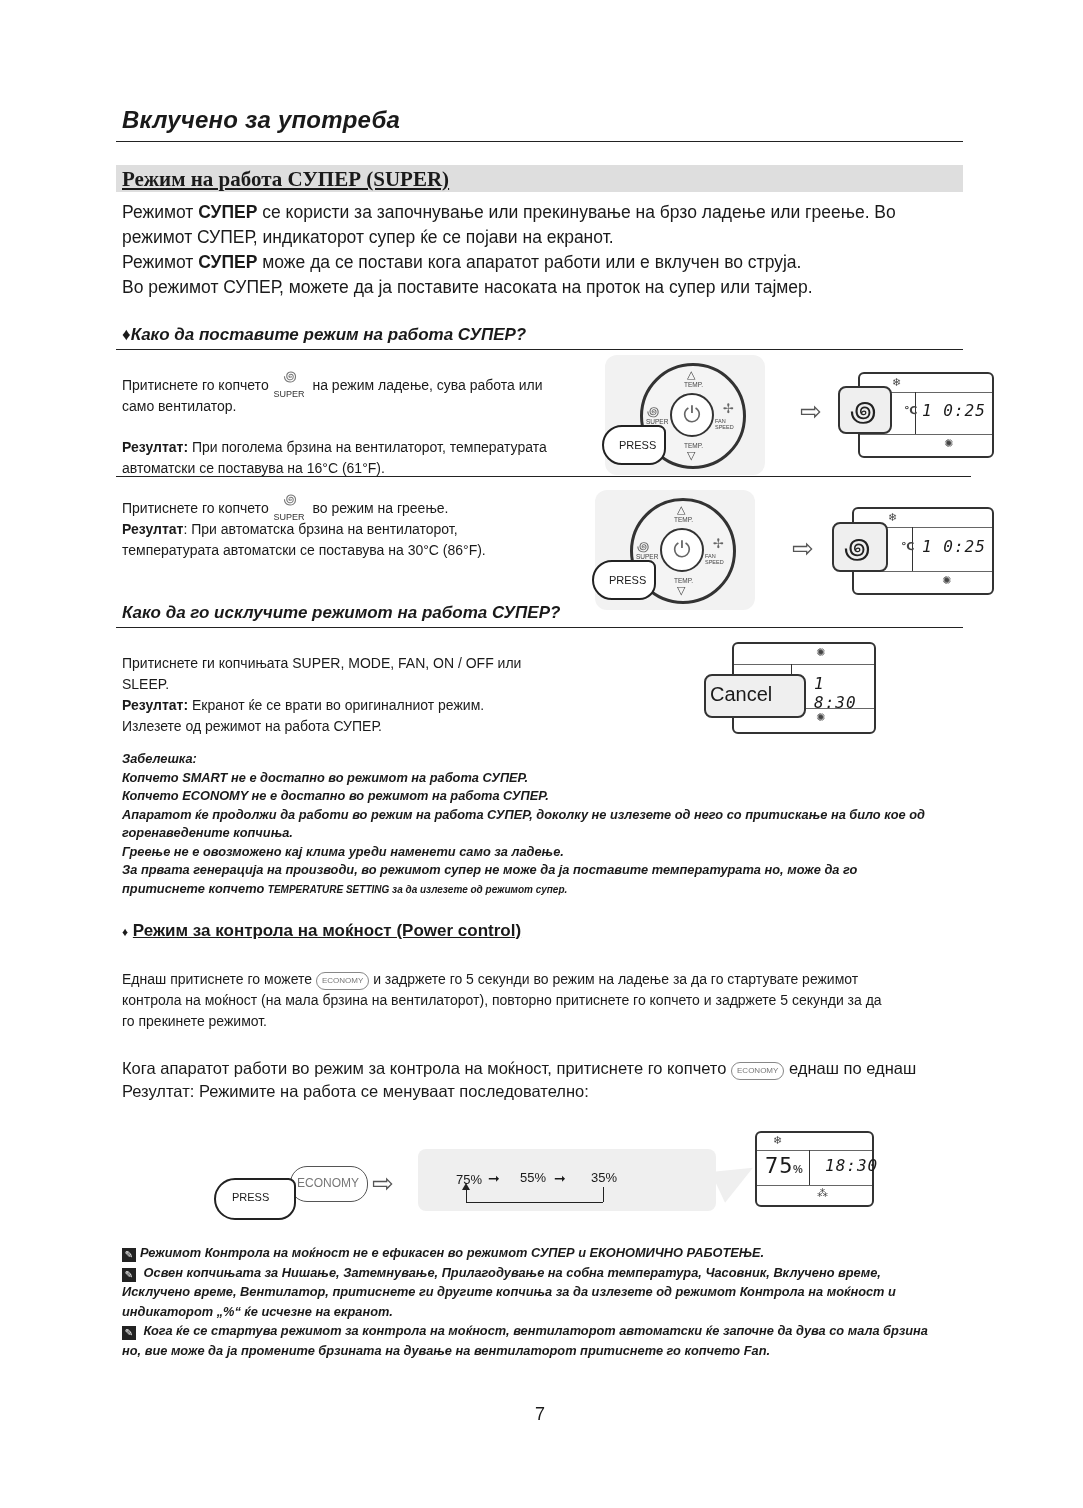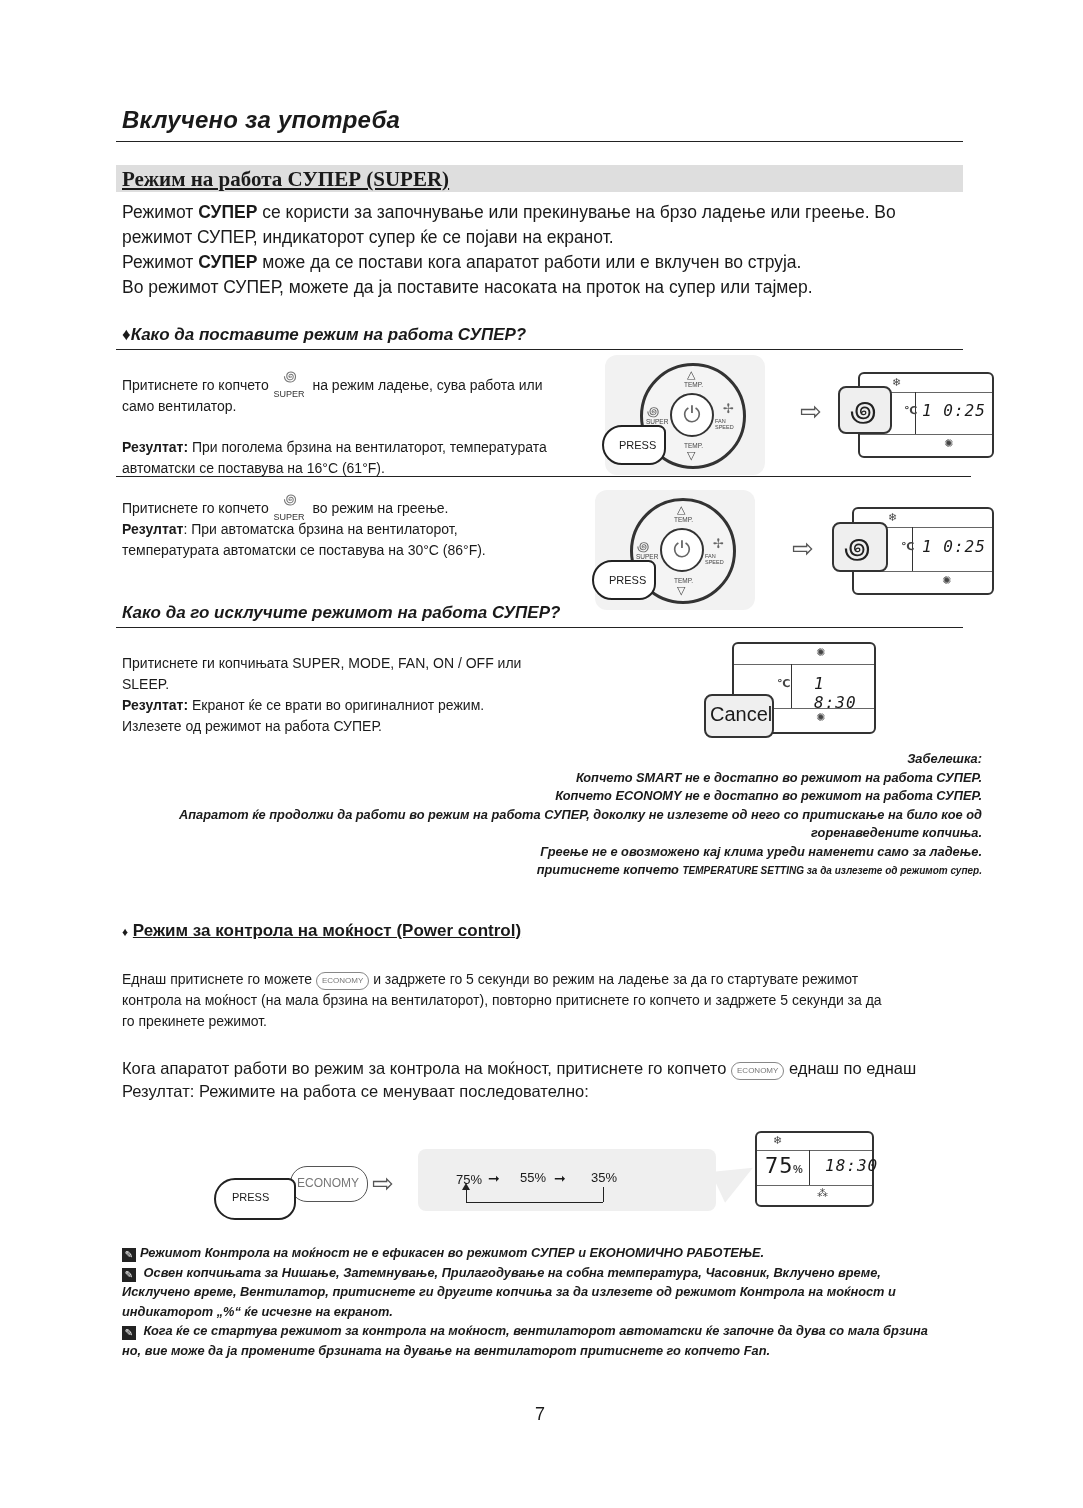--- a/index.html
+++ b/index.html
@@ -15,21 +15,21 @@
   .intro p { margin: 0; }
   b { font-weight: bold; }
   .sub-h { font-size: 17px; font-weight: bold; font-style: italic; }
   .rule { height: 1px; background: #222; }
   .body-text { font-size: 14px; line-height: 21px; }
   .body-text p { margin: 0; }
   .inline-super { display: inline-block; position: relative; width: 36px; height: 20px; vertical-align: -6px; }
   .inline-super .sw { position: absolute; left: 11px; top: -10px; font-size: 14px; color: #777; }
   .inline-super .lb { position: absolute; left: 1px; top: 8px; font-size: 9px; color: #333; }
   .notes { left: 122px; top: 750px; width: 860px; font-size: 12.8px; line-height: 18.5px; font-weight: bold; font-style: italic; }
-  .notes p { margin: 0; text-align: right; }
+  .notes p { margin: 0; }
   .pc-title { left: 122px; top: 921px; font-size: 17px; font-weight: bold; }
   .pc-title span.t { text-decoration: underline; margin-top: 36px; }
   .eco-pill { display: inline-block; border: 1px solid #888; border-radius: 11px; font-size: 8px; color: #777;
               padding: 3px 5px; vertical-align: 1px; line-height: 10px; }
   .pc-p1 { left: 122px; top: 969px; width: 850px; font-size: 14px; line-height: 21px; }
   .pc-p2 { left: 122px; top: 1057px; width: 850px; font-size: 16.5px; line-height: 23px; }
   .pc-p1 p, .pc-p2 p { margin: 0; }
   .warn { left: 122px; top: 1243px; width: 850px; font-size: 12.8px; line-height: 19.5px; font-weight: bold; font-style: italic; }
   .warn p { margin: 0; }
   .warn-ico { display: inline-block; width: 14px; height: 14px; background: #222; color: #fff; font-size: 10px;
@@ -163,31 +163,32 @@
 
 <div class="lcd" style="left:732px; top:642px; width:140px; height:88px;">
   <span class="sym" style="left:82px; top:2px;">✺</span>
   <div class="hline" style="top:20px;"></div>
   <div class="vline" style="left:57px; top:20px; height:44px;"></div>
   <div class="hline" style="top:64px;"></div>
   <span class="sym" style="left:43px; top:33px; font-weight:bold;">℃</span>
   <span class="digits" style="left:80px; top:30px;">1 8:30</span>
   <span class="sym" style="left:82px; top:67px;">✺</span>
 </div>
-<div class="bubble" style="left:704px; top:694px; width:66px; height:40px;">
+<div class="bubble" style="left:704px; top:674px; width:66px; height:40px;padding-left:32px;">
   <span style="position:absolute; left:4px; top:7px; font-size:20px;">Cancel</span>
 </div>
 
 <div class="abs notes">
   <p>Забелешка:</p>
   <p>Копчето SMART не е достапно во режимот на работа СУПЕР.</p>
   <p>Копчето ECONOMY не е достапно во режимот на работа СУПЕР.</p>
   <p>Апаратот ќе продолжи да работи во режим на работа СУПЕР, доколку не излезете од него со притискање на било кое од</p>
   <p>горенаведените копчиња.</p>
   <p>Греење не е овозможено кај клима уреди наменети само за ладење.</p>
+  <p>За првата генерација на производи, во режимот супер не може да ја поставите температурата но, може да го</p>
   <p><span>притиснете копчето </span><span style="font-size:10px;">TEMPERATURE SETTING за да излезете од режимот супер.</span></p>
 </div>
 
 <div class="abs pc-title">
   <span style="font-size:12px;">♦</span>
   <span class="t">Режим за контрола на моќност (Power control)</span>
 </div>
 
 <div class="abs pc-p1">
   <p><span>Еднаш притиснете го можете</span>

